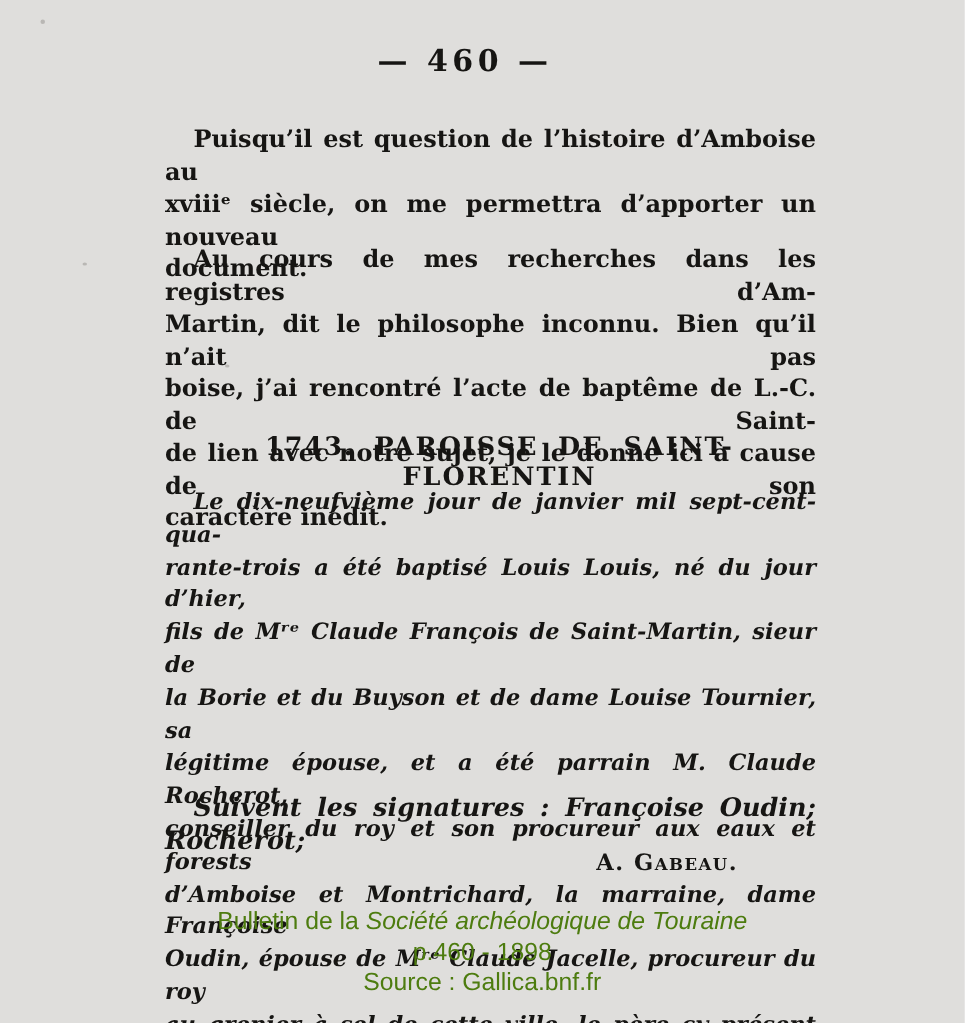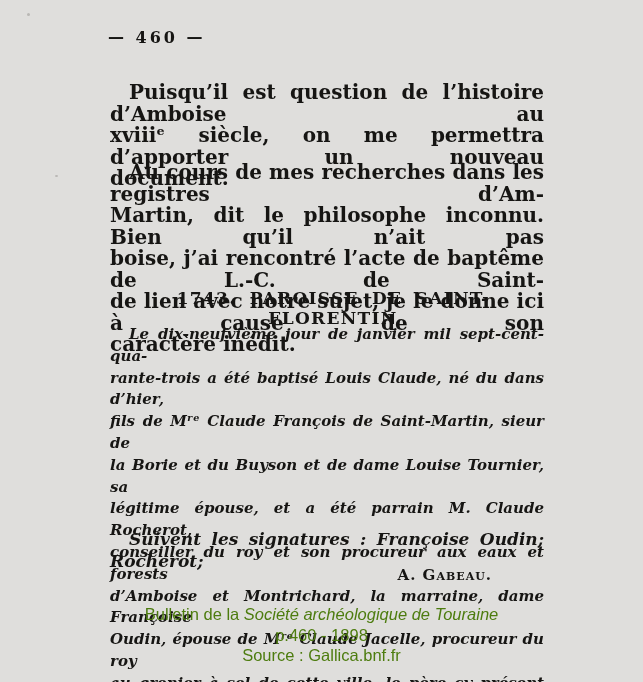--- a/index.html
+++ b/index.html
@@ -13,28 +13,28 @@
   }
   
   .print {
     font-family: "DejaVu Serif", "DejaVu Sans", serif;
     font-weight: 700;
     color: #161513;
   }
   .page-number {
     position: absolute;
     top: 28px;
-    left: 108px;
+    left: 92px;
     width: 436px;
-    text-align: left;
-    font-size: 16px;
+    text-align: center;
+    font-size: 20px;
     letter-spacing: 3px;
   }
   .column { position: absolute; left: 110px; width: 434px; }
-  .para { font-size: 20px; line-height: 21.5px; }
+  .para { font-size: 16px; line-height: 21.5px; }
   .para .line { white-space: nowrap; }
   .para .line.j { text-align: justify; text-align-last: justify; white-space: normal; }
   .para .line:first-child { text-indent: 19px; }
   #para1 { top: 82px; }
   #para2 { top: 162px; }
   .record-heading {
     position: absolute;
     top: 288px;
     left: 115px;
     width: 436px;
@@ -109,21 +109,21 @@
       <div class="line j">Martin, dit le philosophe inconnu. Bien qu’il n’ait pas</div>
       <div class="line j">boise, j’ai rencontré l’acte de baptême de L.-C. de Saint-</div>
       <div class="line j">de lien avec notre sujet, je le donne ici à cause de son</div>
       <div class="line">caractère inédit.</div>
     </div>
 
   <div class="print record-heading">1743. PAROISSE DE SAINT-FLORENTIN</div>
 
   <div id="acte" class="print column para">
       <div class="line j">Le dix-neufvième jour de janvier mil sept-cent-qua-</div>
-      <div class="line j">rante-trois a été baptisé Louis Claude, né du dans d’hier,</div>
+      <div class="line j">rante-trois a été baptisé Louis Louis, né du jour d’hier,</div>
       <div class="line j">fils de Mʳᵉ Claude François de Saint-Martin, sieur de</div>
       <div class="line j">la Borie et du Buyson et de dame Louise Tournier, sa</div>
       <div class="line j">légitime épouse, et a été parrain M. Claude Rocherot,</div>
       <div class="line j">conseiller du roy et son procureur aux eaux et forests</div>
       <div class="line j">d’Amboise et Montrichard, la marraine, dame Françoise</div>
       <div class="line j">Oudin, épouse de Mʳᵉ Claude Jacelle, procureur du roy</div>
       <div class="line j">au grenier à sel de cette ville, le père cy présent sous-</div>
     </div>
 
   <div id="signatures" class="print column para">

